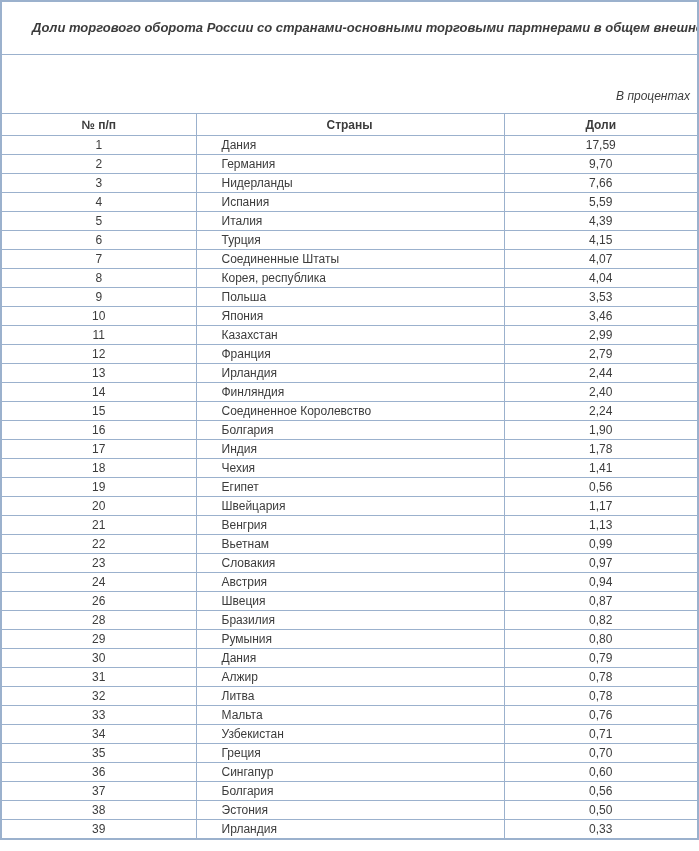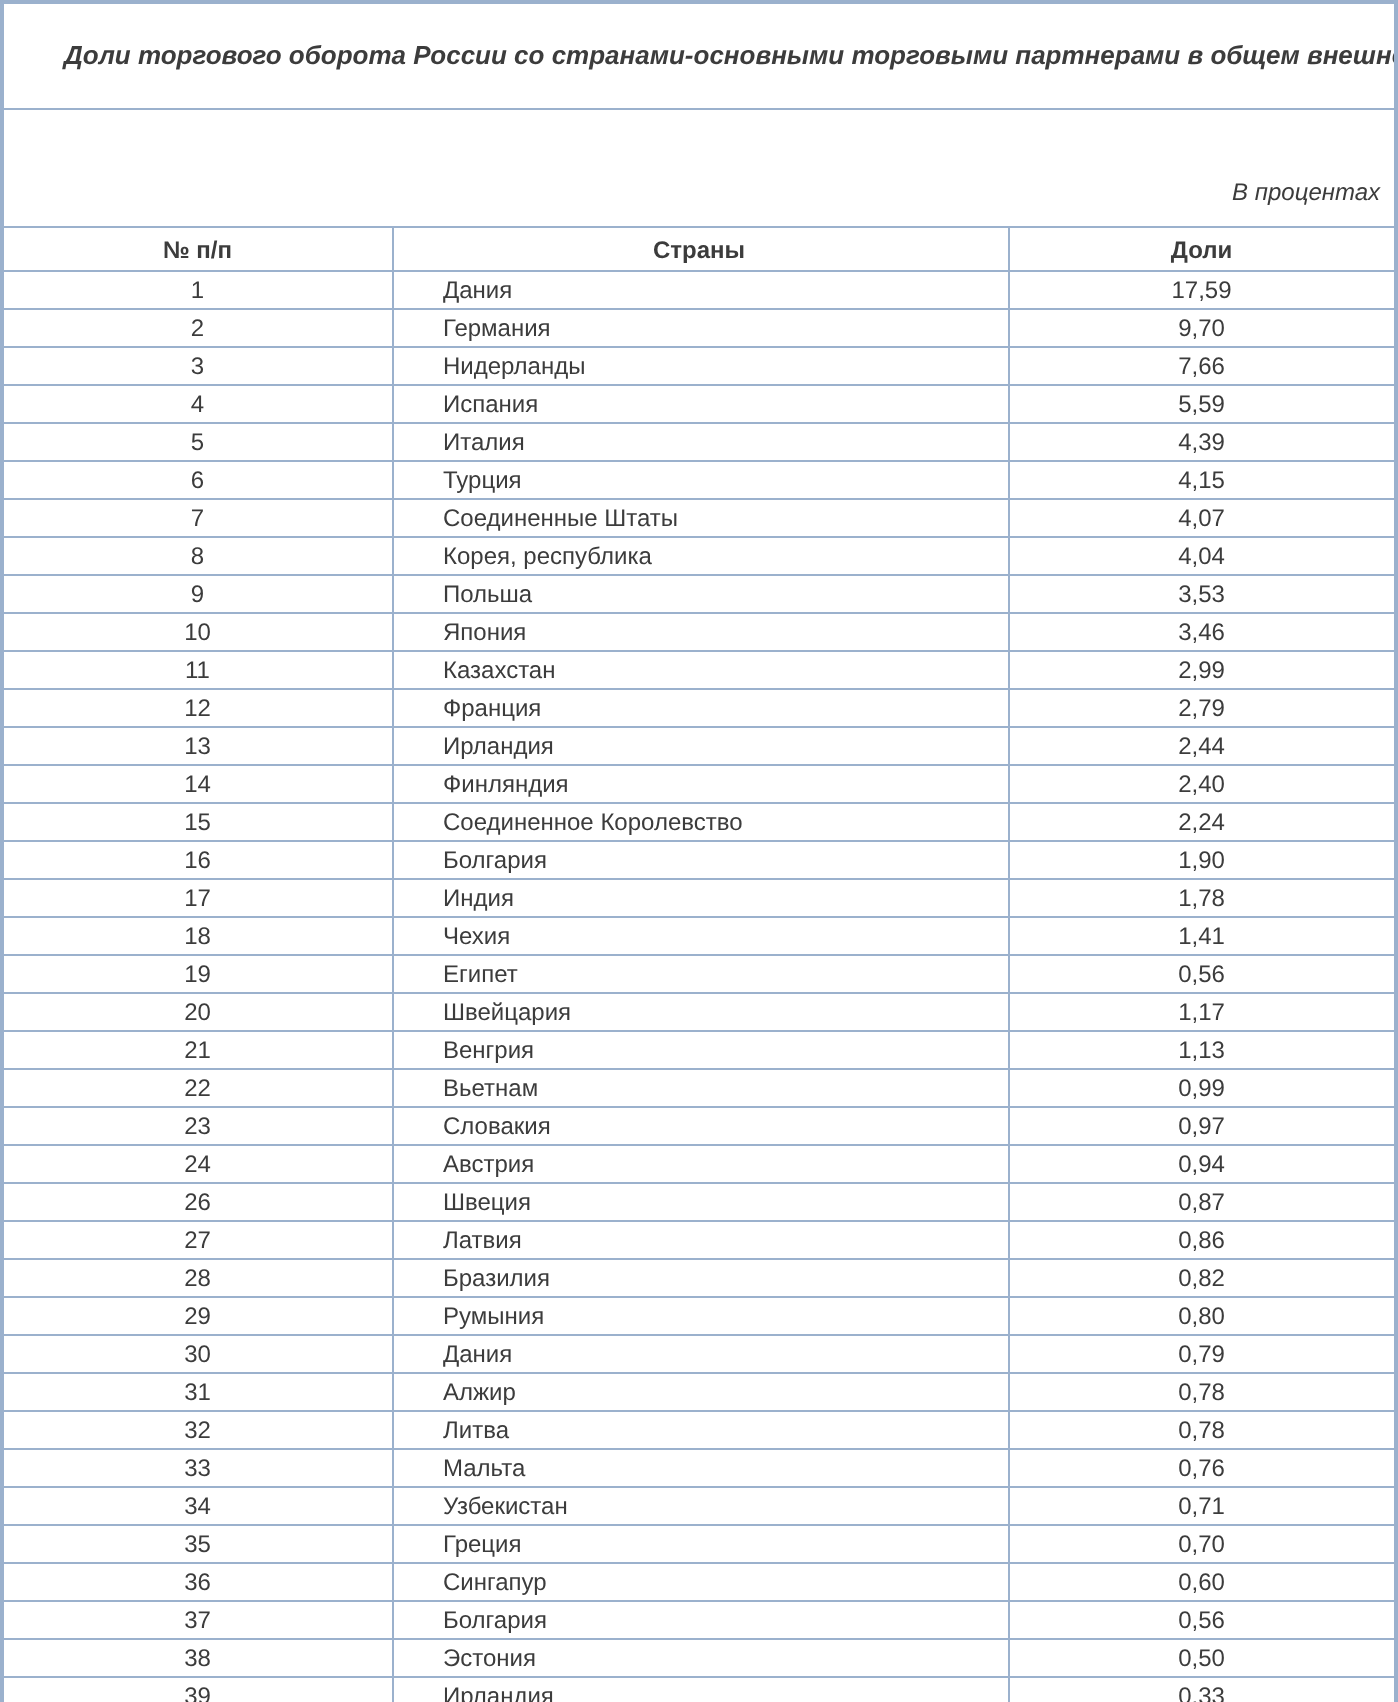--- a/index.html
+++ b/index.html
@@ -179,25 +179,20 @@
           <td class="col-num">24</td>
           <td class="col-country">Австрия</td>
           <td class="col-share">0,94</td>
         </tr>
         <tr>
           <td class="col-num">26</td>
           <td class="col-country">Швеция</td>
           <td class="col-share">0,87</td>
         </tr>
         <tr>
-          <td class="col-num">27</td>
-          <td class="col-country">Латвия</td>
-          <td class="col-share">0,86</td>
-        </tr>
-        <tr>
           <td class="col-num">28</td>
           <td class="col-country">Бразилия</td>
           <td class="col-share">0,82</td>
         </tr>
         <tr>
           <td class="col-num">29</td>
           <td class="col-country">Румыния</td>
           <td class="col-share">0,80</td>
         </tr>
         <tr>

